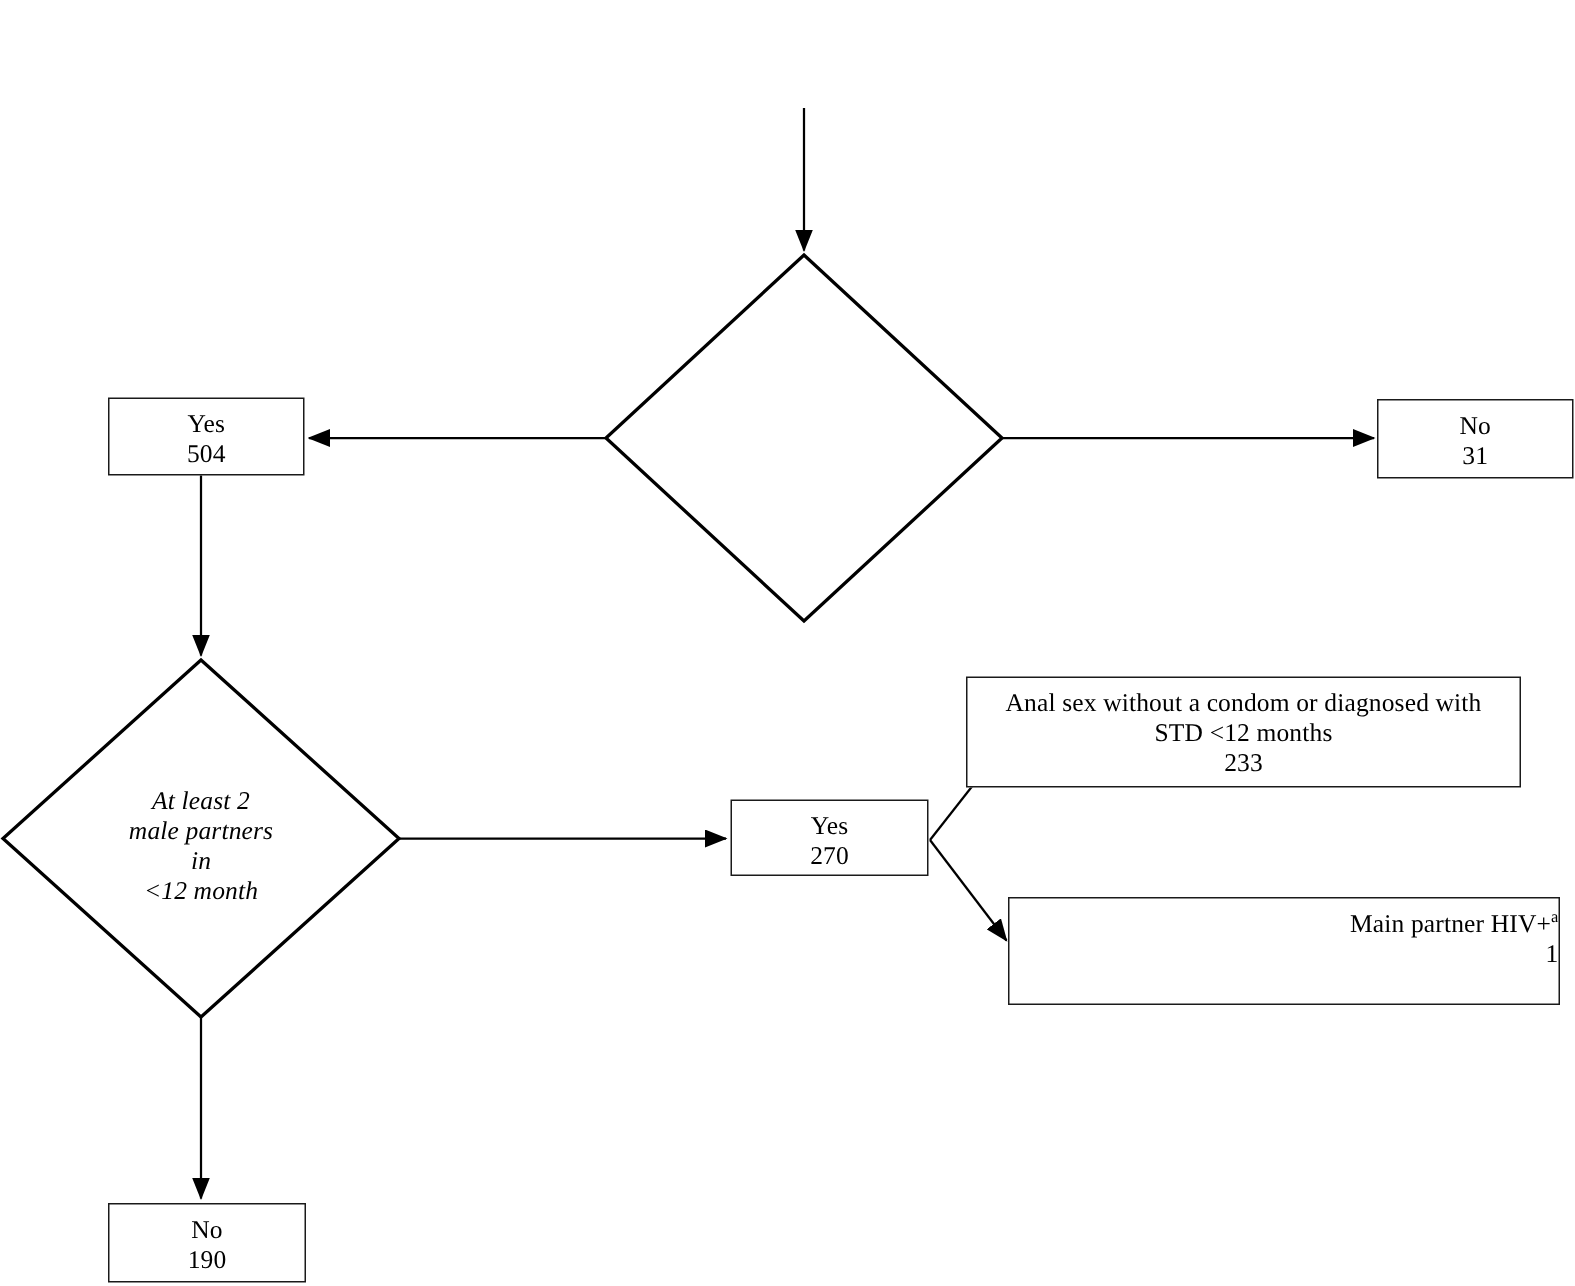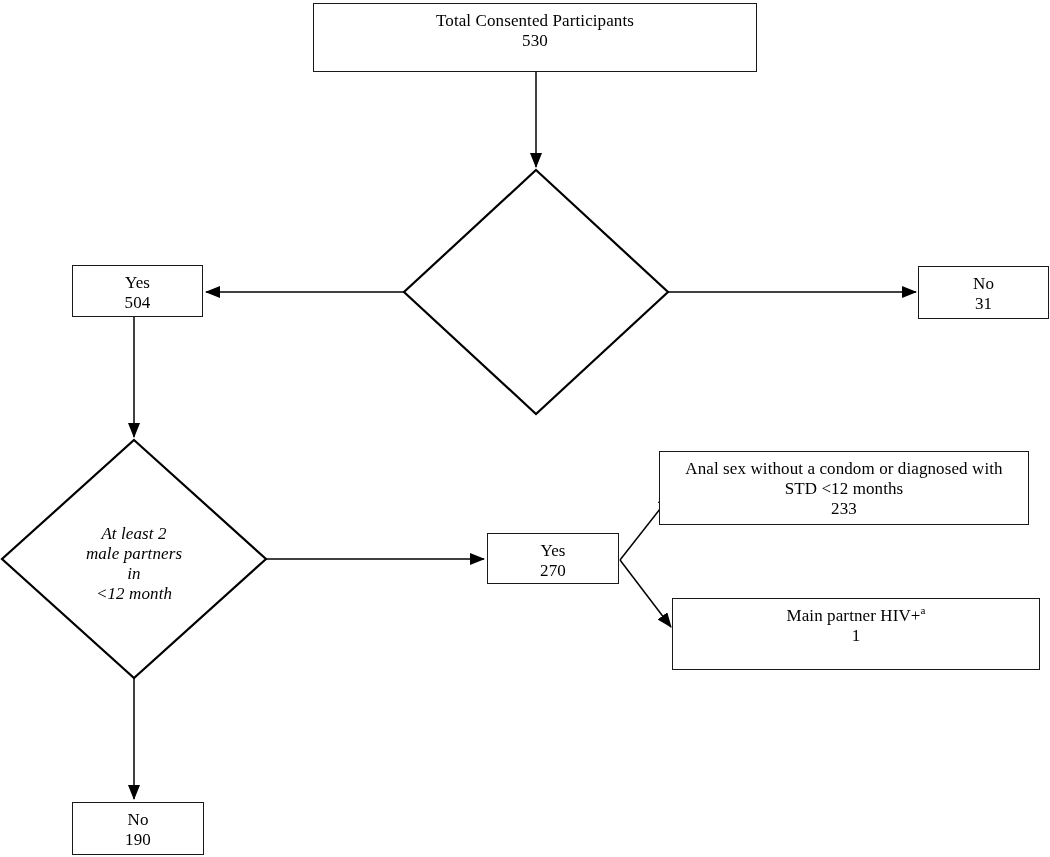--- a/index.html
+++ b/index.html
@@ -59,47 +59,43 @@
     <line x1="536" y1="72" x2="536" y2="167" stroke="#000000" stroke-width="1.5" marker-end="url(#ah)"></line>
     <line x1="404" y1="292" x2="206" y2="292" stroke="#000000" stroke-width="1.5" marker-end="url(#ah)"></line>
     <line x1="668" y1="292" x2="916" y2="292" stroke="#000000" stroke-width="1.5" marker-end="url(#ah)"></line>
     <line x1="134" y1="316" x2="134" y2="437" stroke="#000000" stroke-width="1.5" marker-end="url(#ah)"></line>
     <line x1="266" y1="559" x2="484" y2="559" stroke="#000000" stroke-width="1.5" marker-end="url(#ah)"></line>
     <line x1="620" y1="560" x2="671" y2="495" stroke="#000000" stroke-width="1.5" marker-end="url(#ah)"></line>
     <line x1="620" y1="560" x2="671" y2="627" stroke="#000000" stroke-width="1.5" marker-end="url(#ah)"></line>
     <line x1="134" y1="678" x2="134" y2="799" stroke="#000000" stroke-width="1.5" marker-end="url(#ah)"></line>
   </svg>
 
-  <div class="node" style="left:313px; top:3px; width:444px; height:69px;">
-    <div class="lbl">Total Consented Participants</div>
-    <div class="val">530</div>
-  </div>
 
   <div class="node" style="left:72px; top:265px; width:131px; height:52px;">
     <div class="lbl">Yes</div>
     <div class="val">504</div>
   </div>
 
   <div class="node" style="left:918px; top:266px; width:131px; height:53px;">
     <div class="lbl">No</div>
     <div class="val">31</div>
   </div>
 
   <div class="node" style="left:487px; top:533px; width:132px; height:51px;">
     <div class="lbl">Yes</div>
     <div class="val">270</div>
   </div>
 
-  <div class="node" style="left:659px; top:451px; width:370px; height:74px;align-items:center;">
+  <div class="node" style="left:644px; top:451px; width:370px; height:74px;align-items:center;">
     <div class="lbl">Anal sex without a condom or diagnosed with
 STD &lt;12 months</div>
     <div class="val">233</div>
   </div>
 
-  <div class="node" style="left:672px; top:598px; width:368px; height:72px;">
+  <div class="node" style="left:672px; top:598px; width:368px; height:72px;align-items:flex-end;">
     <div class="lbl"><span>Main partner HIV+</span><sup>a</sup></div>
     <div class="val">1</div>
   </div>
 
   <div class="node" style="left:72px; top:802px; width:132px; height:53px;">
     <div class="lbl">No</div>
     <div class="val">190</div>
   </div>
 
 

